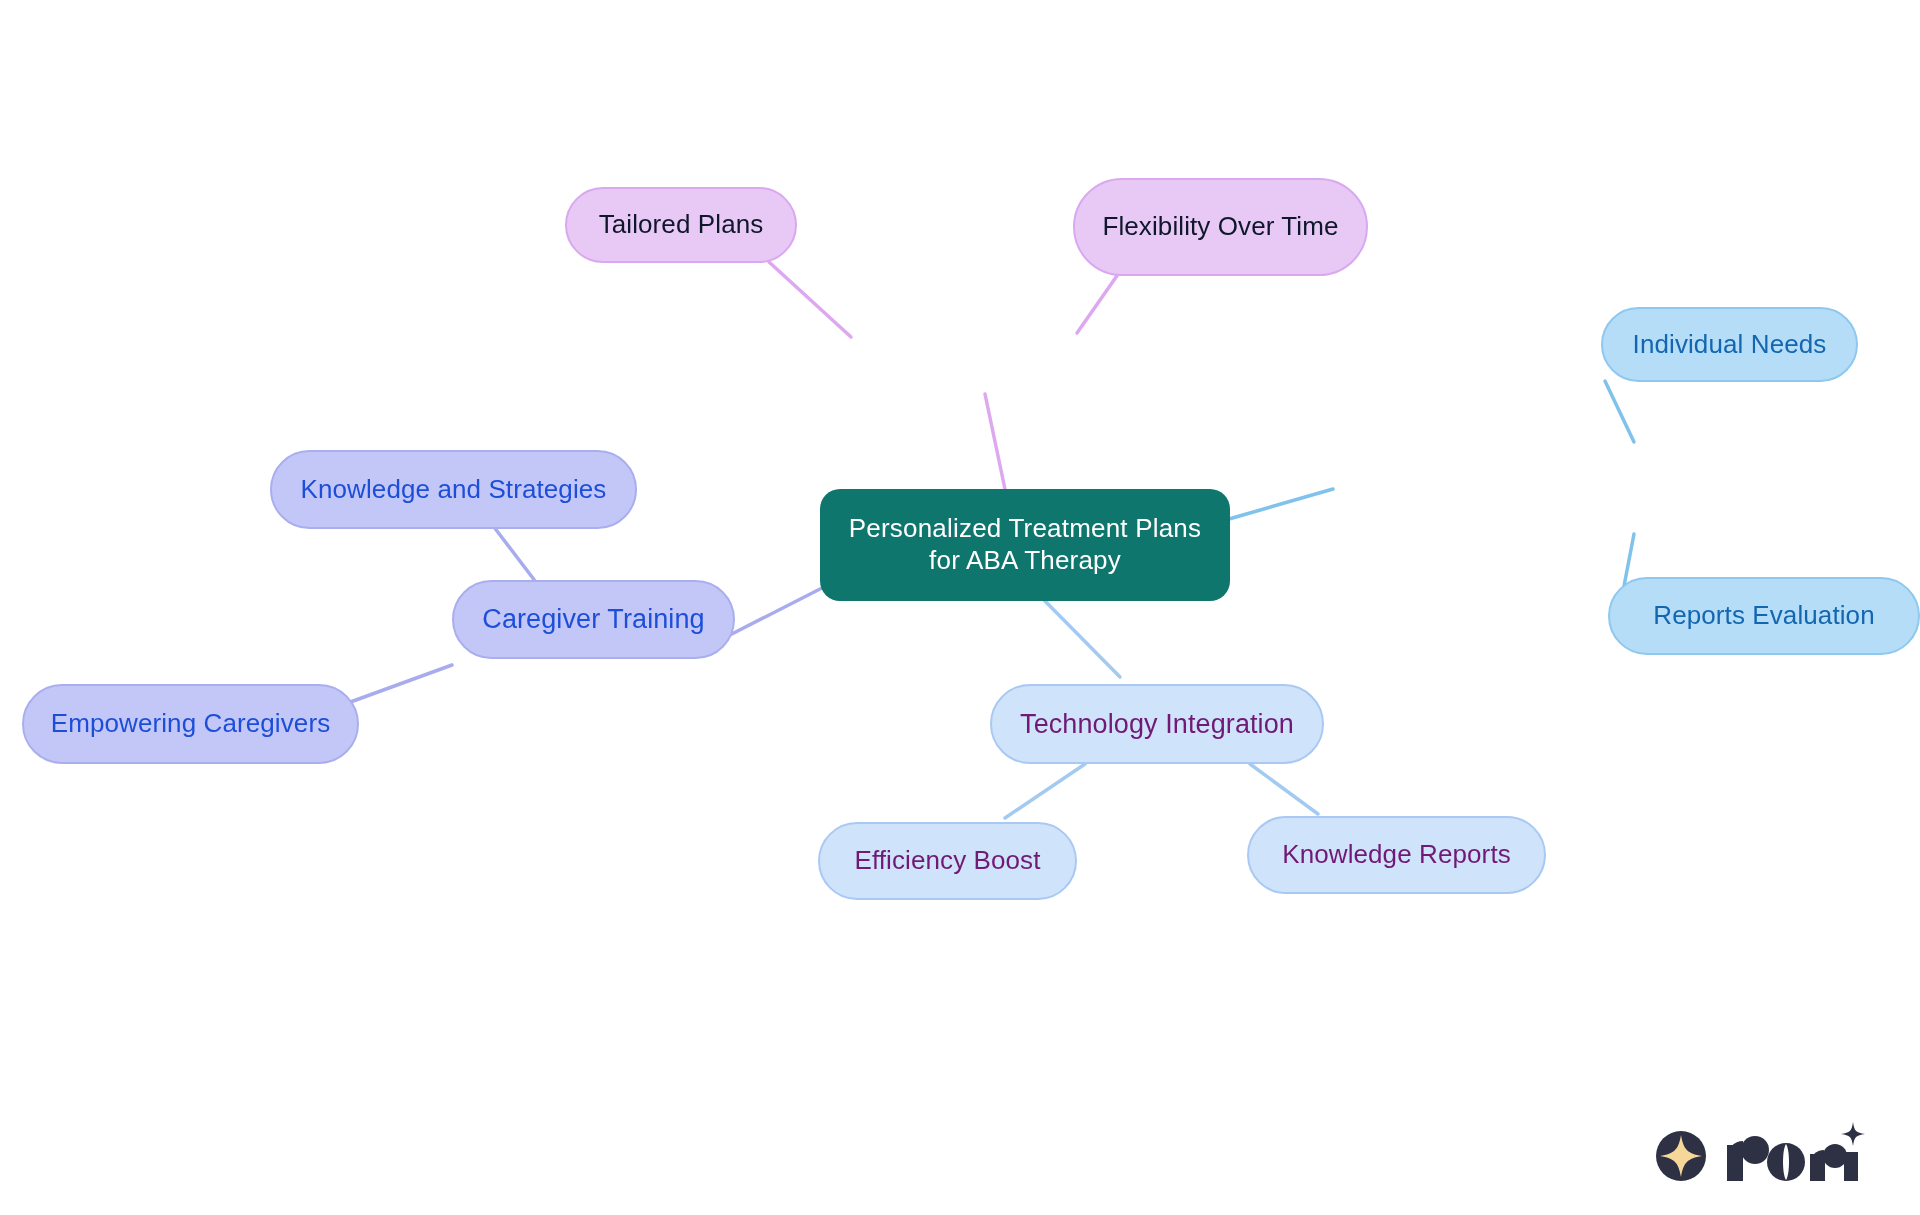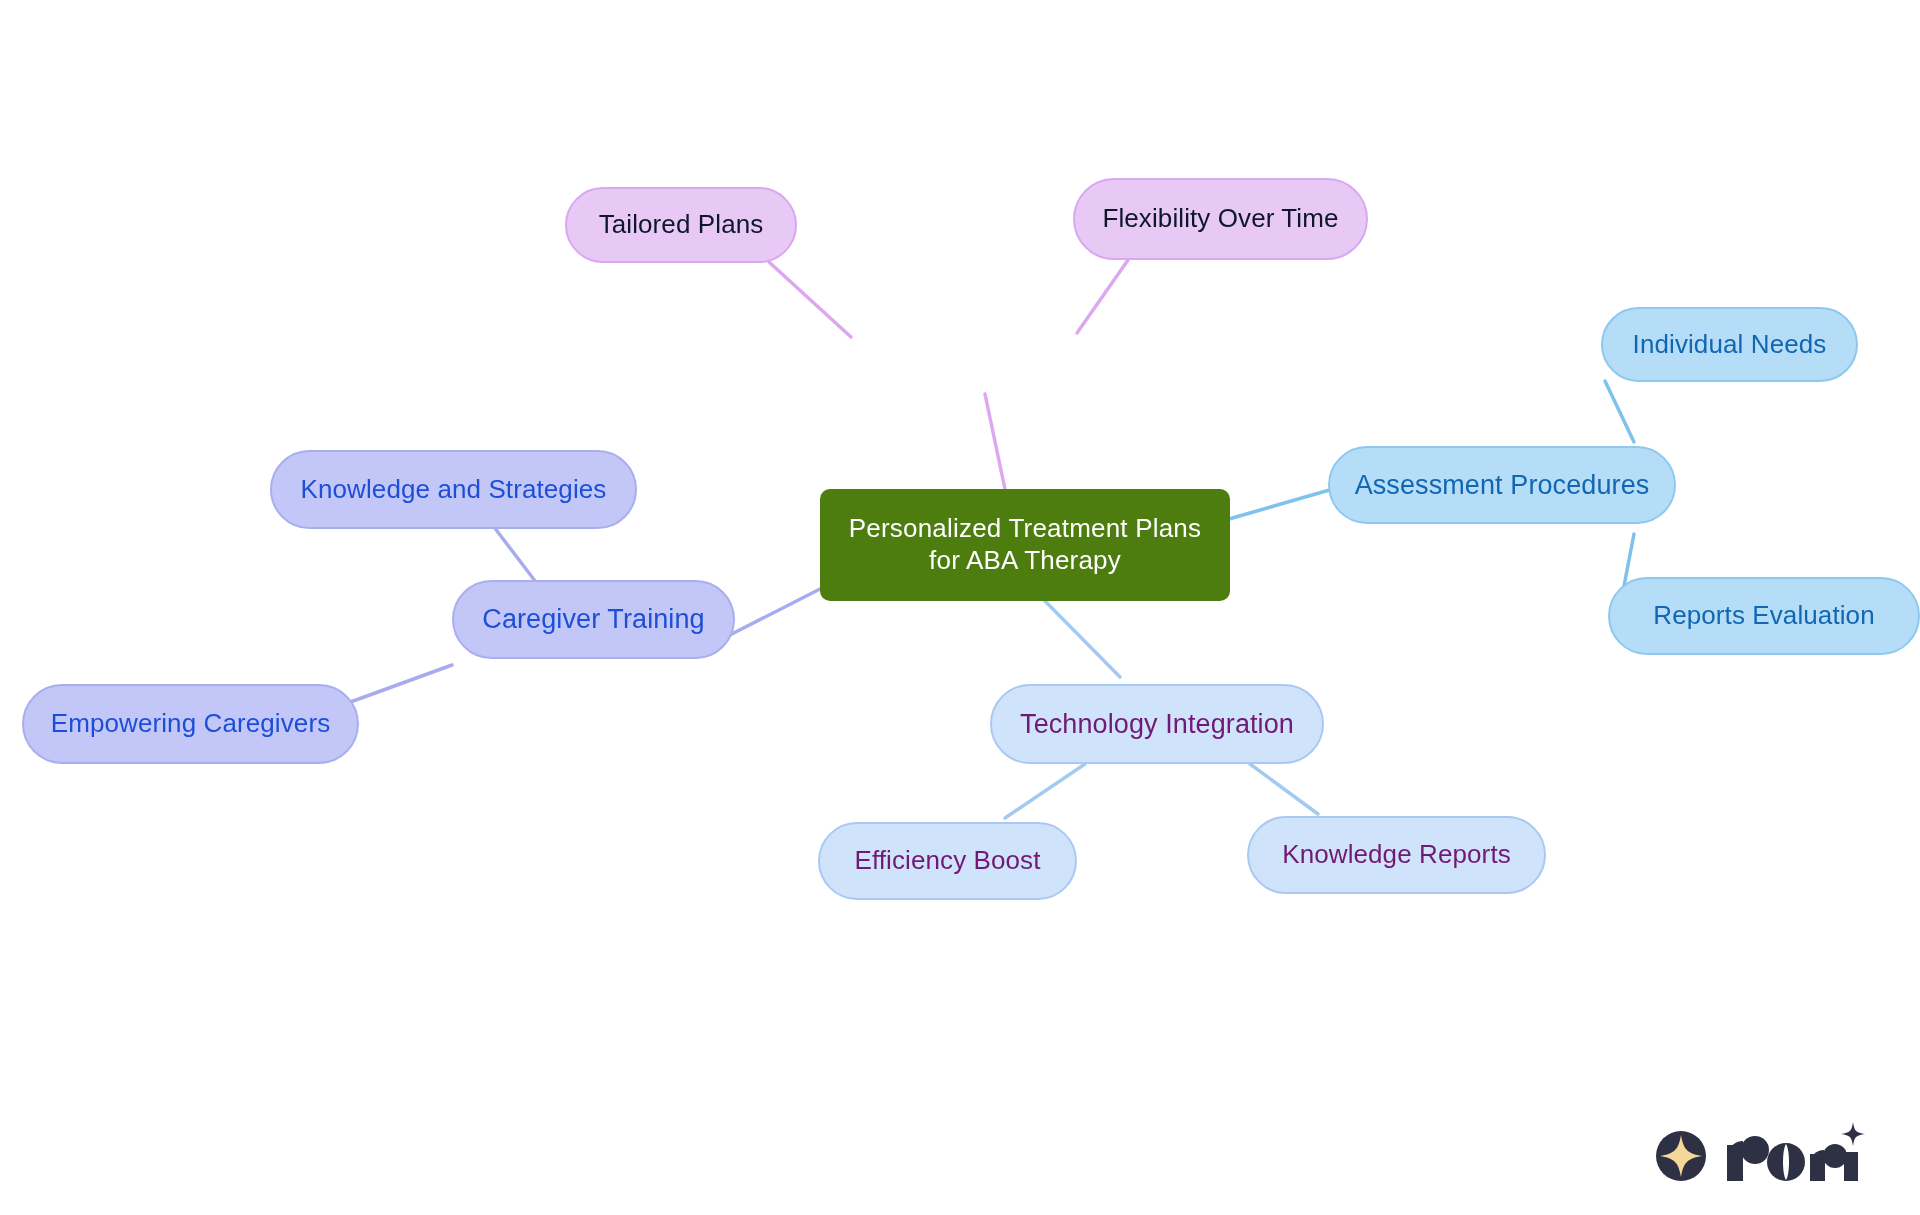--- a/index.html
+++ b/index.html
@@ -42,25 +42,25 @@
     text-align: center;
     border-radius: 999px;
     border-style: solid;
     border-width: 2px;
     line-height: 1.22;
     white-space: pre-line;
     letter-spacing: 0.1px;
   }
 
   .node.root {
-    border-radius: 10px;
+    border-radius: 20px;
     border-width: 0;
     font-size: 26px;
     color: #ffffff;
-    background: #4d7c0f;
+    background: #0f766e;
     letter-spacing: 0.2px;
   }
 
   .node.branch   { font-size: 27px; }
   .node.leaf     { font-size: 26px; }
 
   
   .fam-purple      { background:#e8c9f5; border-color:#d9a8ef; color:#0f172a; }
   .fam-purple-lt   { background:#eecdf8; border-color:#dfb0f2; color:#9a2fd6; }
   .fam-blue        { background:#b5ddf7; border-color:#8ec8ef; color:#1366b0; }
@@ -108,23 +108,22 @@
 
     <path d="M 452 665 L 334 708" stroke="#a8acee" stroke-width="3.5" fill="none" stroke-linecap="round"></path>
   </svg>
 
   <div class="node root" style="left:820px; top:489px; width:410px; height:112px;">Personalized Treatment Plans
 for ABA Therapy</div>
 
 
   <div class="node leaf fam-purple" style="left:565px; top:187px; width:232px; height:76px;">Tailored Plans</div>
 
-  <div class="node leaf fam-purple" style="left:1073px; top:178px; width:295px; height:82px;">Flexibility Over Time</div>
+  <div class="node leaf fam-purple" style="left:1073px; top:178px; width:295px; height:98px;">Flexibility Over Time</div>
 
-  <div class="node branch fam-blue" style="left:1328px; top:446px; width:348px; height:78px;">Assessment Procedures</div>
 
   <div class="node leaf fam-blue" style="left:1601px; top:307px; width:257px; height:75px;">Individual Needs</div>
 
   <div class="node leaf fam-blue" style="left:1608px; top:577px; width:312px; height:78px;">Reports Evaluation</div>
 
   <div class="node branch fam-blue-lt" style="left:990px; top:684px; width:334px; height:80px;">Technology Integration</div>
 
   <div class="node leaf fam-blue-lt" style="left:818px; top:822px; width:259px; height:78px;">Efficiency Boost</div>
 
   <div class="node leaf fam-blue-lt" style="left:1247px; top:816px; width:299px; height:78px;">Knowledge Reports</div>

